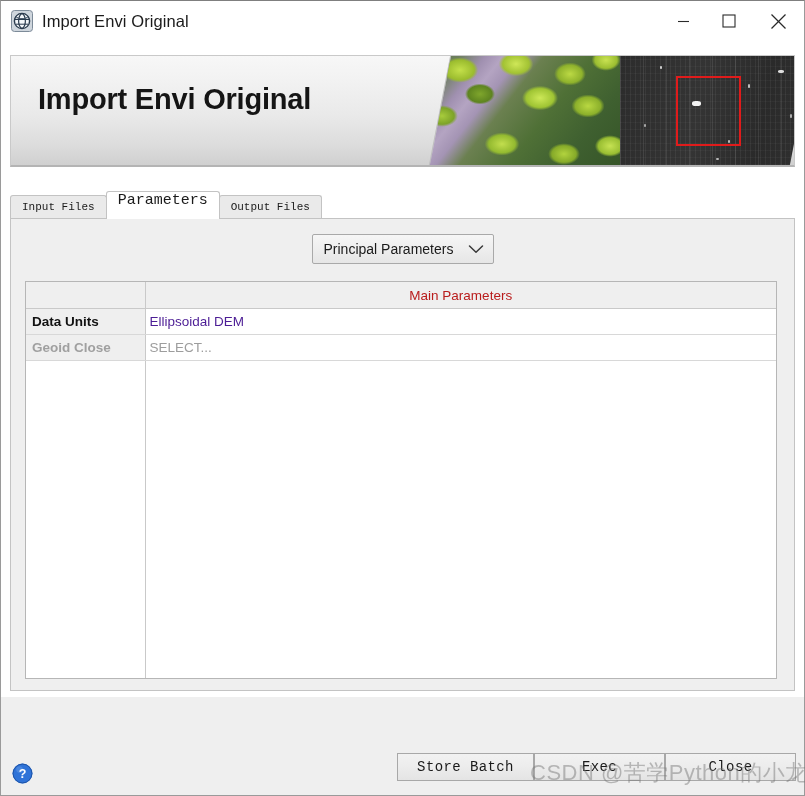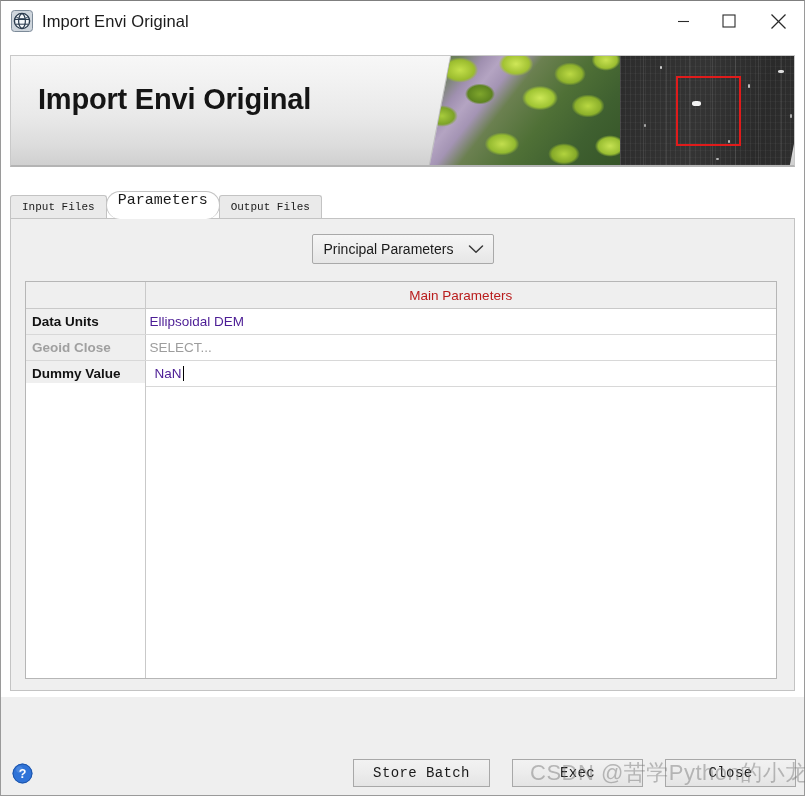--- a/index.html
+++ b/index.html
@@ -194,21 +194,20 @@
     margin-right: -1px;
   }
   .tab.active {
     background: #ffffff;
     height: 28px;
     line-height: 17px;
     padding-top: 0;
     font-size: 15px;
     z-index: 3;
     border-color: #c3c3c3;
-    border-radius: 14px;
   }
 
   
   .tabpanel {
     position: absolute;
     left: 9px;
     top: 217px;
     width: 785px;
     height: 473px;
     box-sizing: border-box;
@@ -356,23 +355,23 @@
   .help-btn {
     position: absolute;
     left: 11px;
     top: 66px;
     width: 21px;
     height: 21px;
   }
   .btnbar {
     position: absolute;
     right: 8px;
-    top: 62px;
-    display: flex;
-    gap: 22px;
+    top: 56px;
+    display: flex;
+    gap: 0;
   }
   .btn {
     font-family: "Liberation Mono", monospace;
     font-size: 14px;
     color: #1a1a1a;
     height: 28px;
     box-sizing: border-box;
     background: linear-gradient(to bottom, #f2f2f2 0%, #ececec 50%, #e4e4e4 100%);
     border: 1px solid #a8a8a8;
     display: flex;
@@ -491,29 +490,20 @@
         <tbody>
           <tr>
             <td class="row-key">Data Units</td>
             <td class="row-val">Ellipsoidal DEM</td>
           </tr>
           <tr>
             <td class="row-key disabled">Geoid Close</td>
             <td class="row-val placeholder">SELECT...</td>
           </tr>
           <tr>
-            <td class="row-key">Dummy Value</td>
-            <td class="row-val editing">
-              <span class="cell-edit">
-                  <span>NaN</span>
-                  <span class="caret"></span>
-                </span>
-            </td>
-          </tr>
-          <tr>
             <td class="table-blank" style="height:272px;border-right:1px solid #c9c9c9;"></td>
             <td class="table-blank"></td>
           </tr>
         </tbody>
       </table>
     </div>
 
   </div>
 
   <div class="footer">

